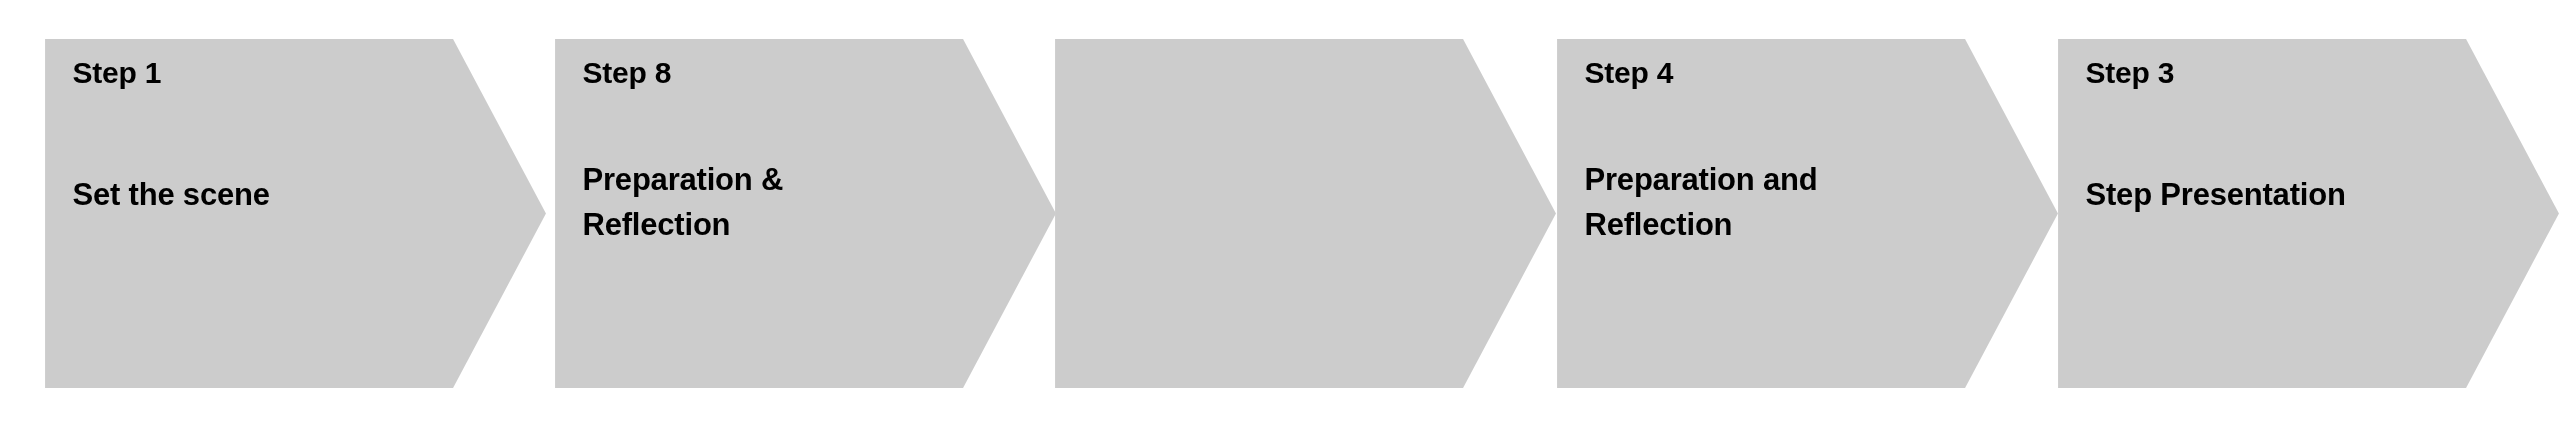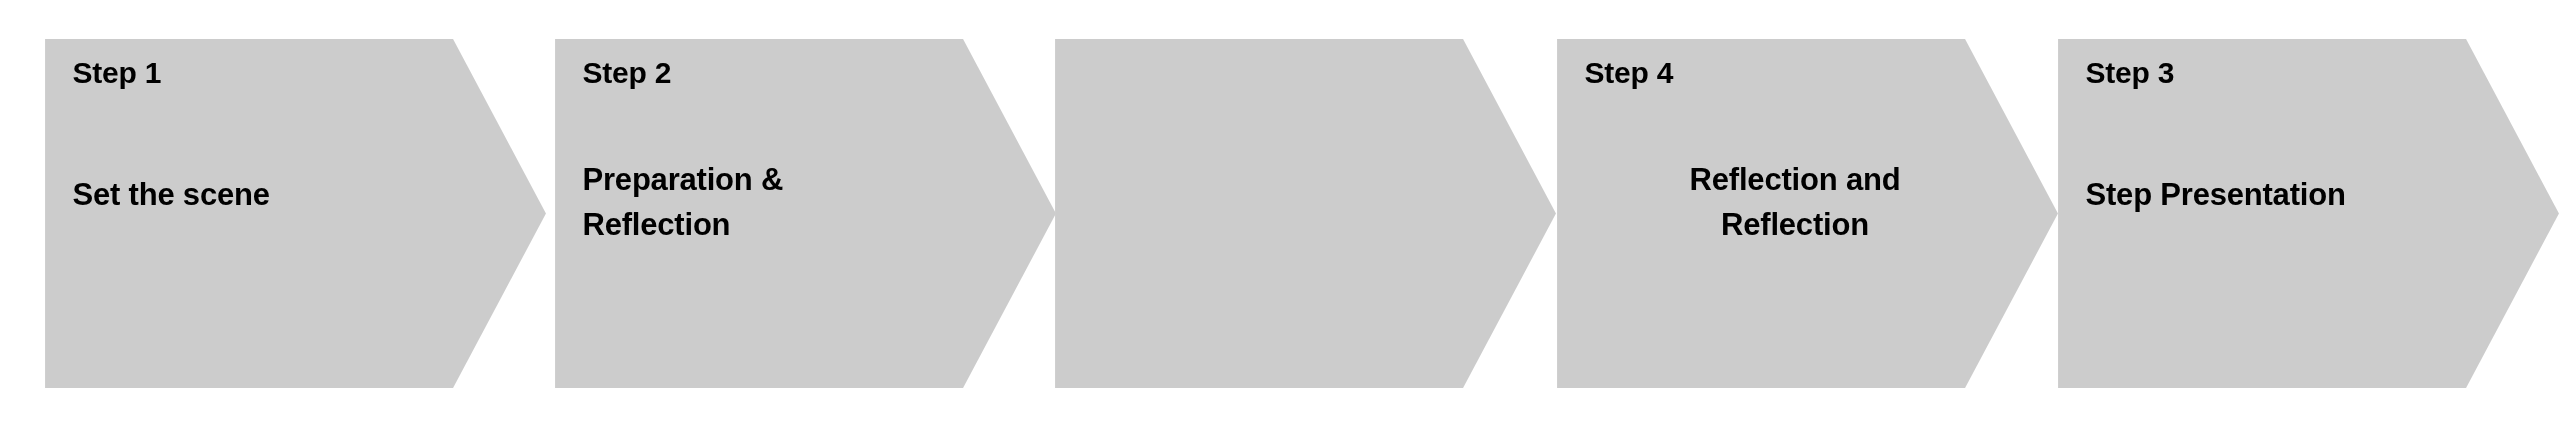--- a/index.html
+++ b/index.html
@@ -100,46 +100,46 @@
       </div>
     </div>
 
     <div class="chevron" style="left:555px;">
       <div class="chevron-shape">
         <svg viewBox="0 0 620 432" xmlns="http://www.w3.org/2000/svg" aria-hidden="true">
           <polygon points="0,0 505,0 620,216 505,432 0,432" fill="#CCCCCC"></polygon>
         </svg>
       </div>
       <div class="chevron-text">
-        <div class="step-label">Step 2</div>
+        <div class="step-label">Step 8</div>
         <div class="step-title two-line">
           <span class="title-line">Preparation &amp;</span>
           <span class="title-line">Reflection</span>
         </div>
       </div>
     </div>
 
     <div class="chevron" style="left:1055px;">
       <div class="chevron-shape">
         <svg viewBox="0 0 620 432" xmlns="http://www.w3.org/2000/svg" aria-hidden="true">
           <polygon points="0,0 505,0 620,216 505,432 0,432" fill="#CCCCCC"></polygon>
         </svg>
       </div>
     </div>
 
-    <div class="chevron" style="left:1557px;text-align:center;">
+    <div class="chevron" style="left:1557px;">
       <div class="chevron-shape">
         <svg viewBox="0 0 620 432" xmlns="http://www.w3.org/2000/svg" aria-hidden="true">
           <polygon points="0,0 505,0 620,216 505,432 0,432" fill="#CCCCCC"></polygon>
         </svg>
       </div>
       <div class="chevron-text">
         <div class="step-label">Step 4</div>
         <div class="step-title two-line">
-          <span class="title-line">Reflection and</span>
+          <span class="title-line">Preparation and</span>
           <span class="title-line">Reflection</span>
         </div>
       </div>
     </div>
 
     <div class="chevron" style="left:2058px;">
       <div class="chevron-shape">
         <svg viewBox="0 0 620 432" xmlns="http://www.w3.org/2000/svg" aria-hidden="true">
           <polygon points="0,0 505,0 620,216 505,432 0,432" fill="#CCCCCC"></polygon>
         </svg>

